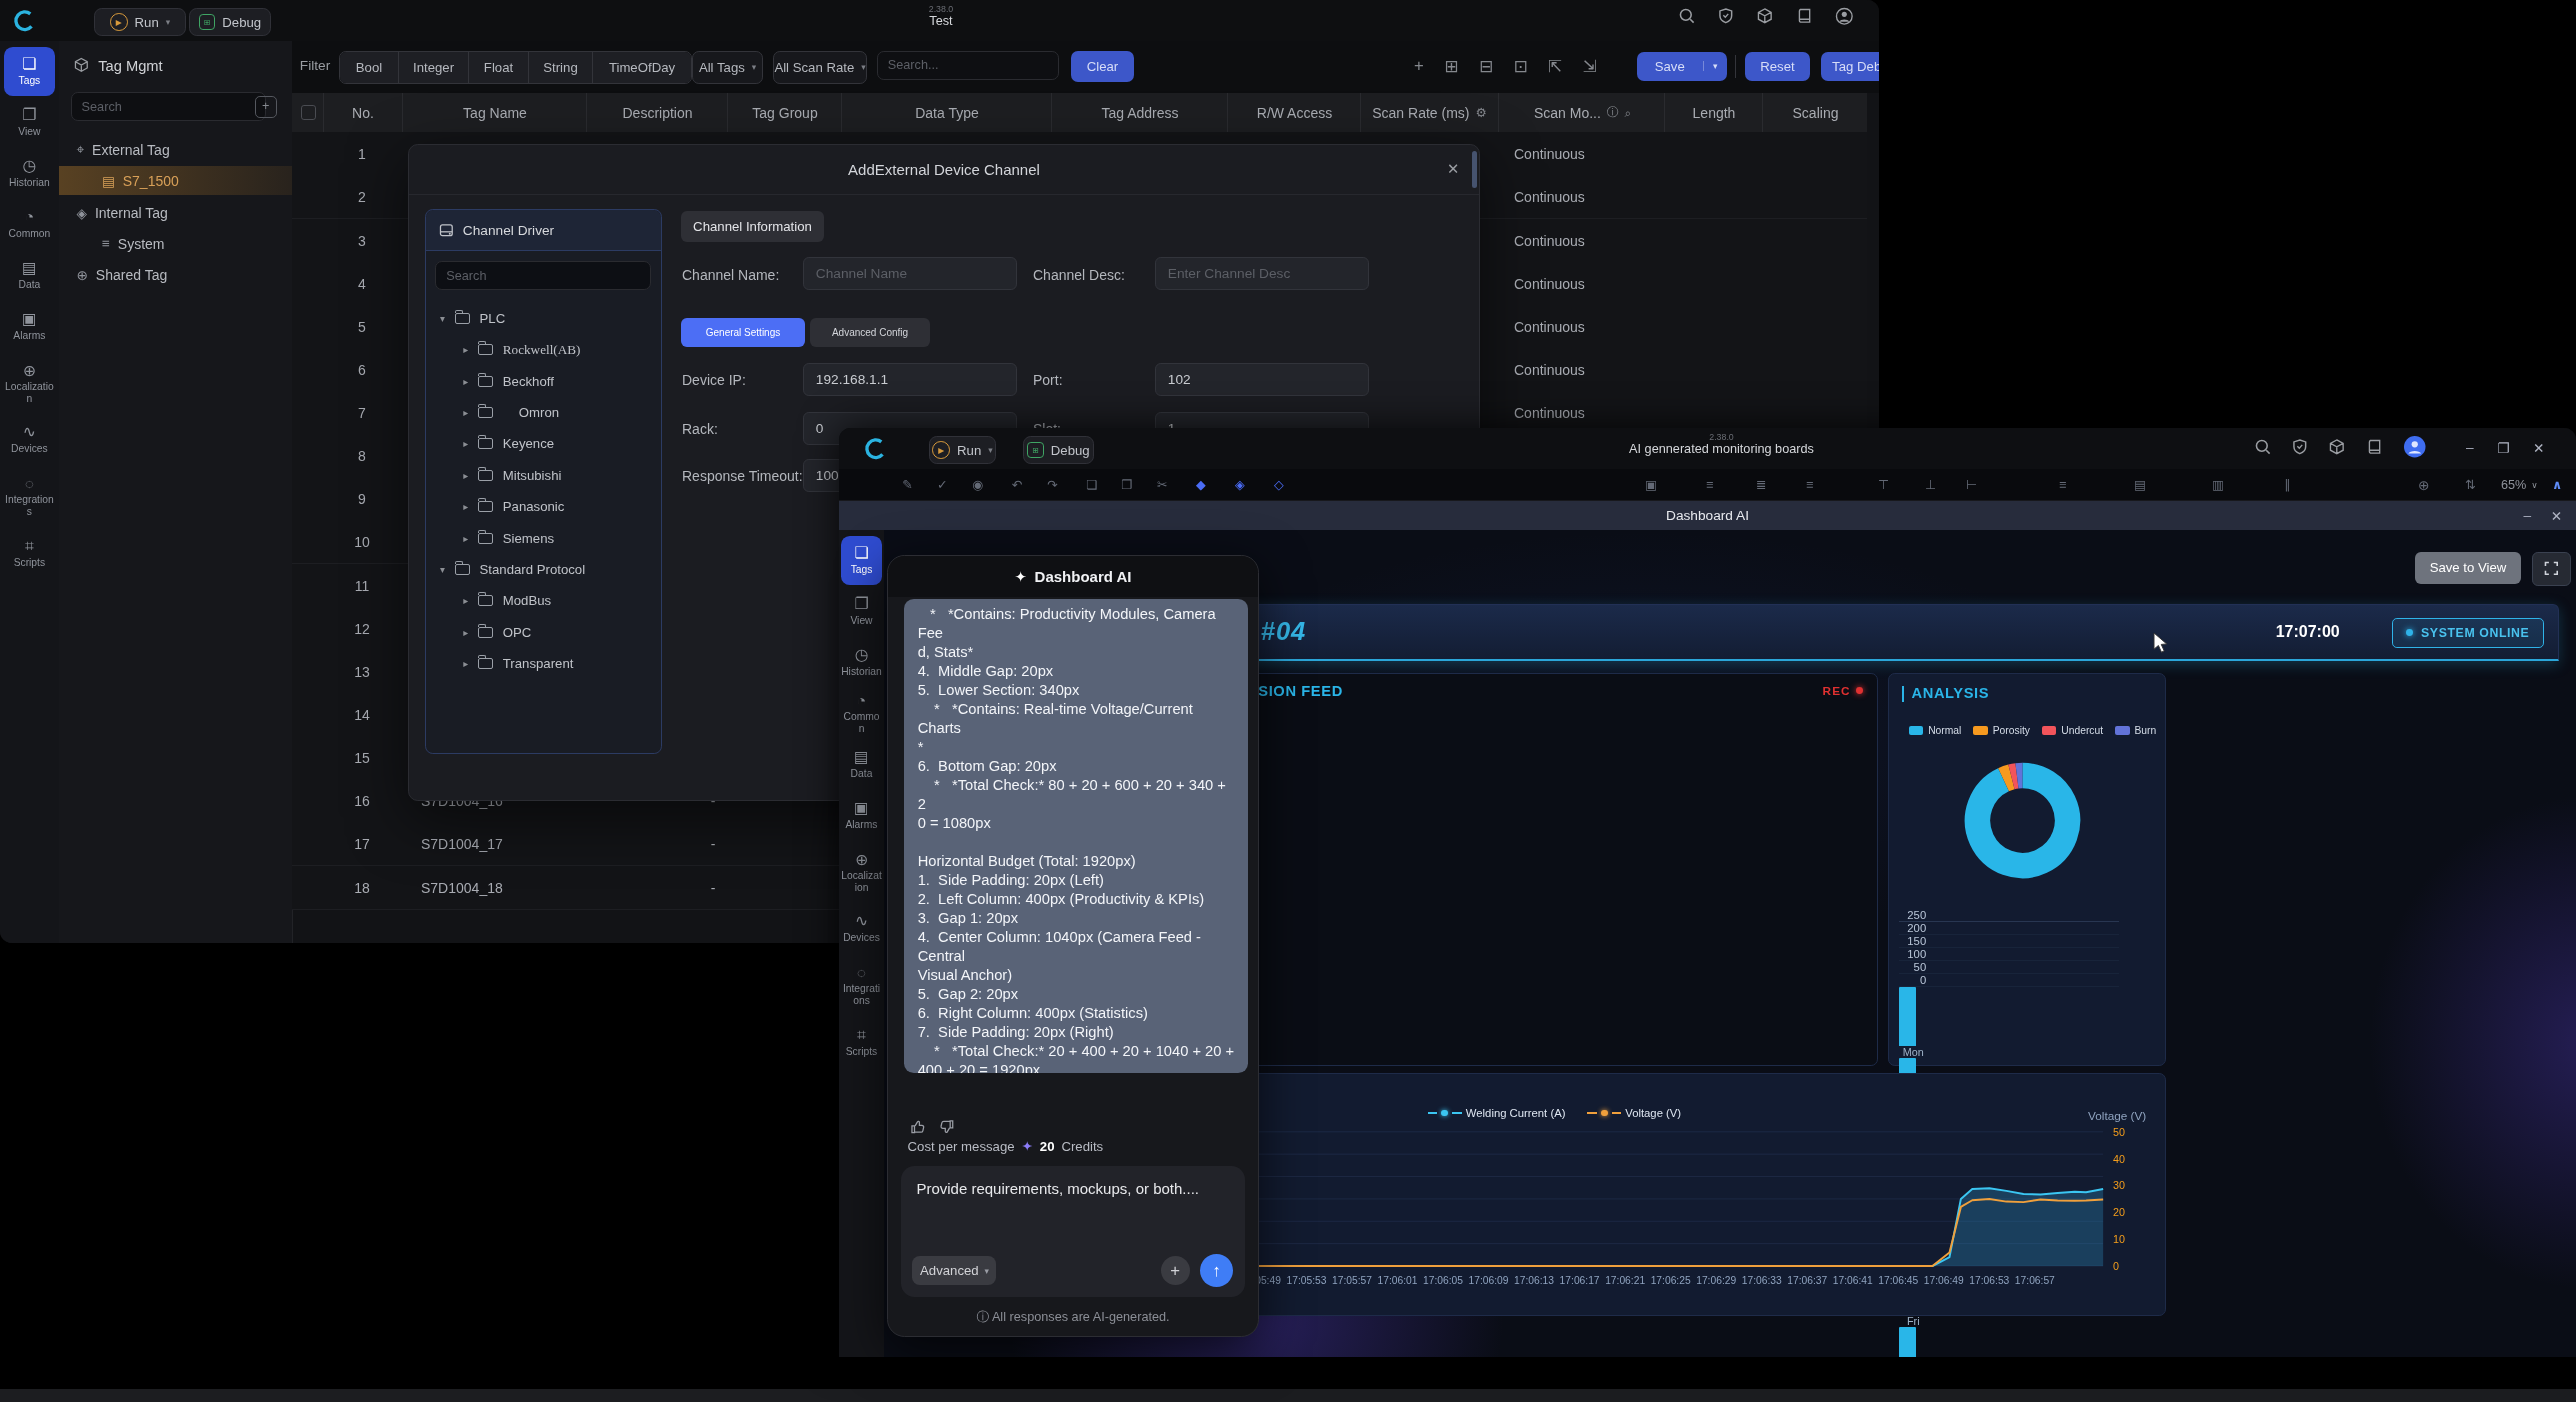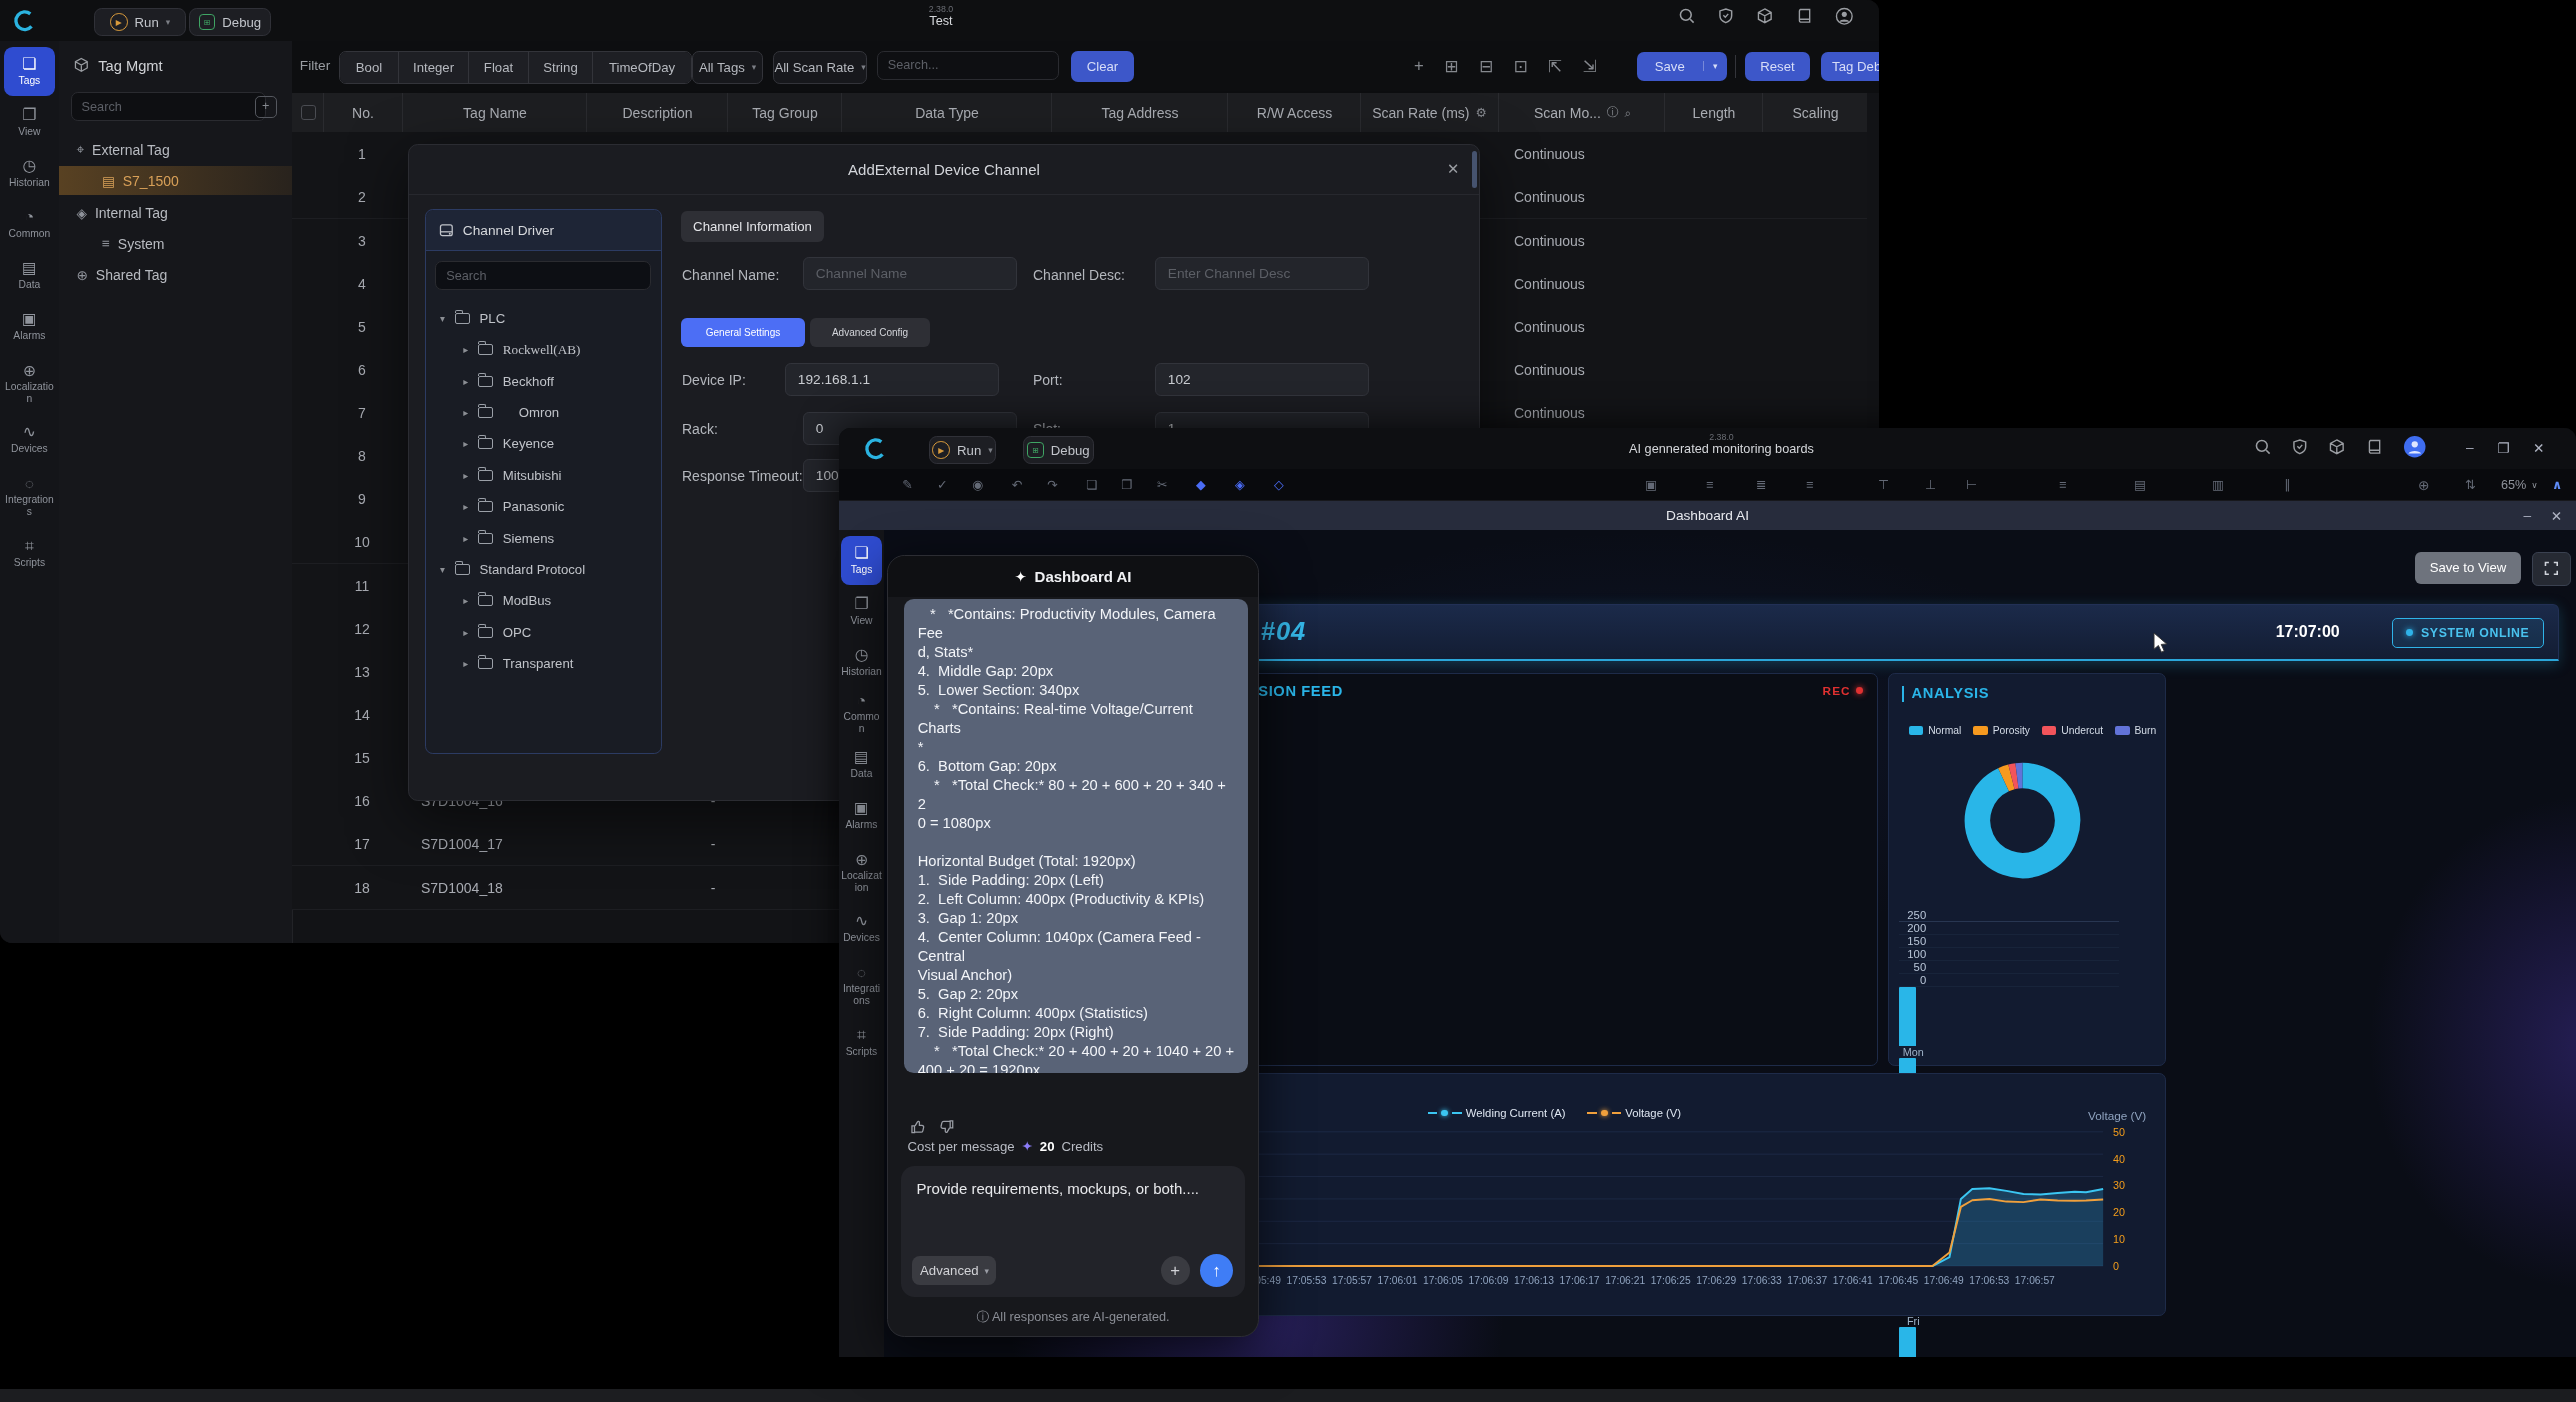--- a/index.html
+++ b/index.html
@@ -474,21 +474,21 @@
         </div>
     </div>
     <div class="abs" style="left:272px;top:66px;width:143px;height:31px;background:#2e2f35;border-radius:5.9px;color:#e3e4e8;font-size:13.2px;display:flex;align-items:center;justify-content:center;">Channel Information</div>
     <span class="mlabel" style="left:273px;top:122px;">Channel Name:</span>
     <input class="minput" style="left: 394px; top: 112px;" placeholder="Channel Name">
     <span class="mlabel" style="left:624px;top:122px;">Channel Desc:</span>
     <input class="minput" style="left: 746px; top: 112px;" placeholder="Enter Channel Desc">
     <div class="tab" style="left:272px;top:173px;width:124px;background:#4c6ef5;color:#fff;">General Settings</div>
     <div class="tab" style="left:401px;top:173px;width:120px;background:#2e2f35;color:#d3d5da;">Advanced Config</div>
     <span class="mlabel" style="left:273px;top:227px;">Device IP:</span>
-    <input class="minput" style="left: 376px; top: 218px;" value="192.168.1.1">
+    <input class="minput" style="left: 394px; top: 218px;" value="192.168.1.1">
     <span class="mlabel" style="left:624px;top:227px;">Port:</span>
     <input class="minput" style="left: 746px; top: 218px;" value="102">
     <span class="mlabel" style="left:273px;top:276px;">Rack:</span>
     <input class="minput" style="left: 394px; top: 267px;" value="0">
     <span class="mlabel" style="left:624px;top:276px;">Slot:</span>
     <input class="minput" style="left: 746px; top: 267px;" value="1">
     <span class="mlabel" style="left:273px;top:323px;">Response Timeout:</span>
     <input class="minput" style="left: 394px; top: 314px;" value="1000">
   </div>
 

